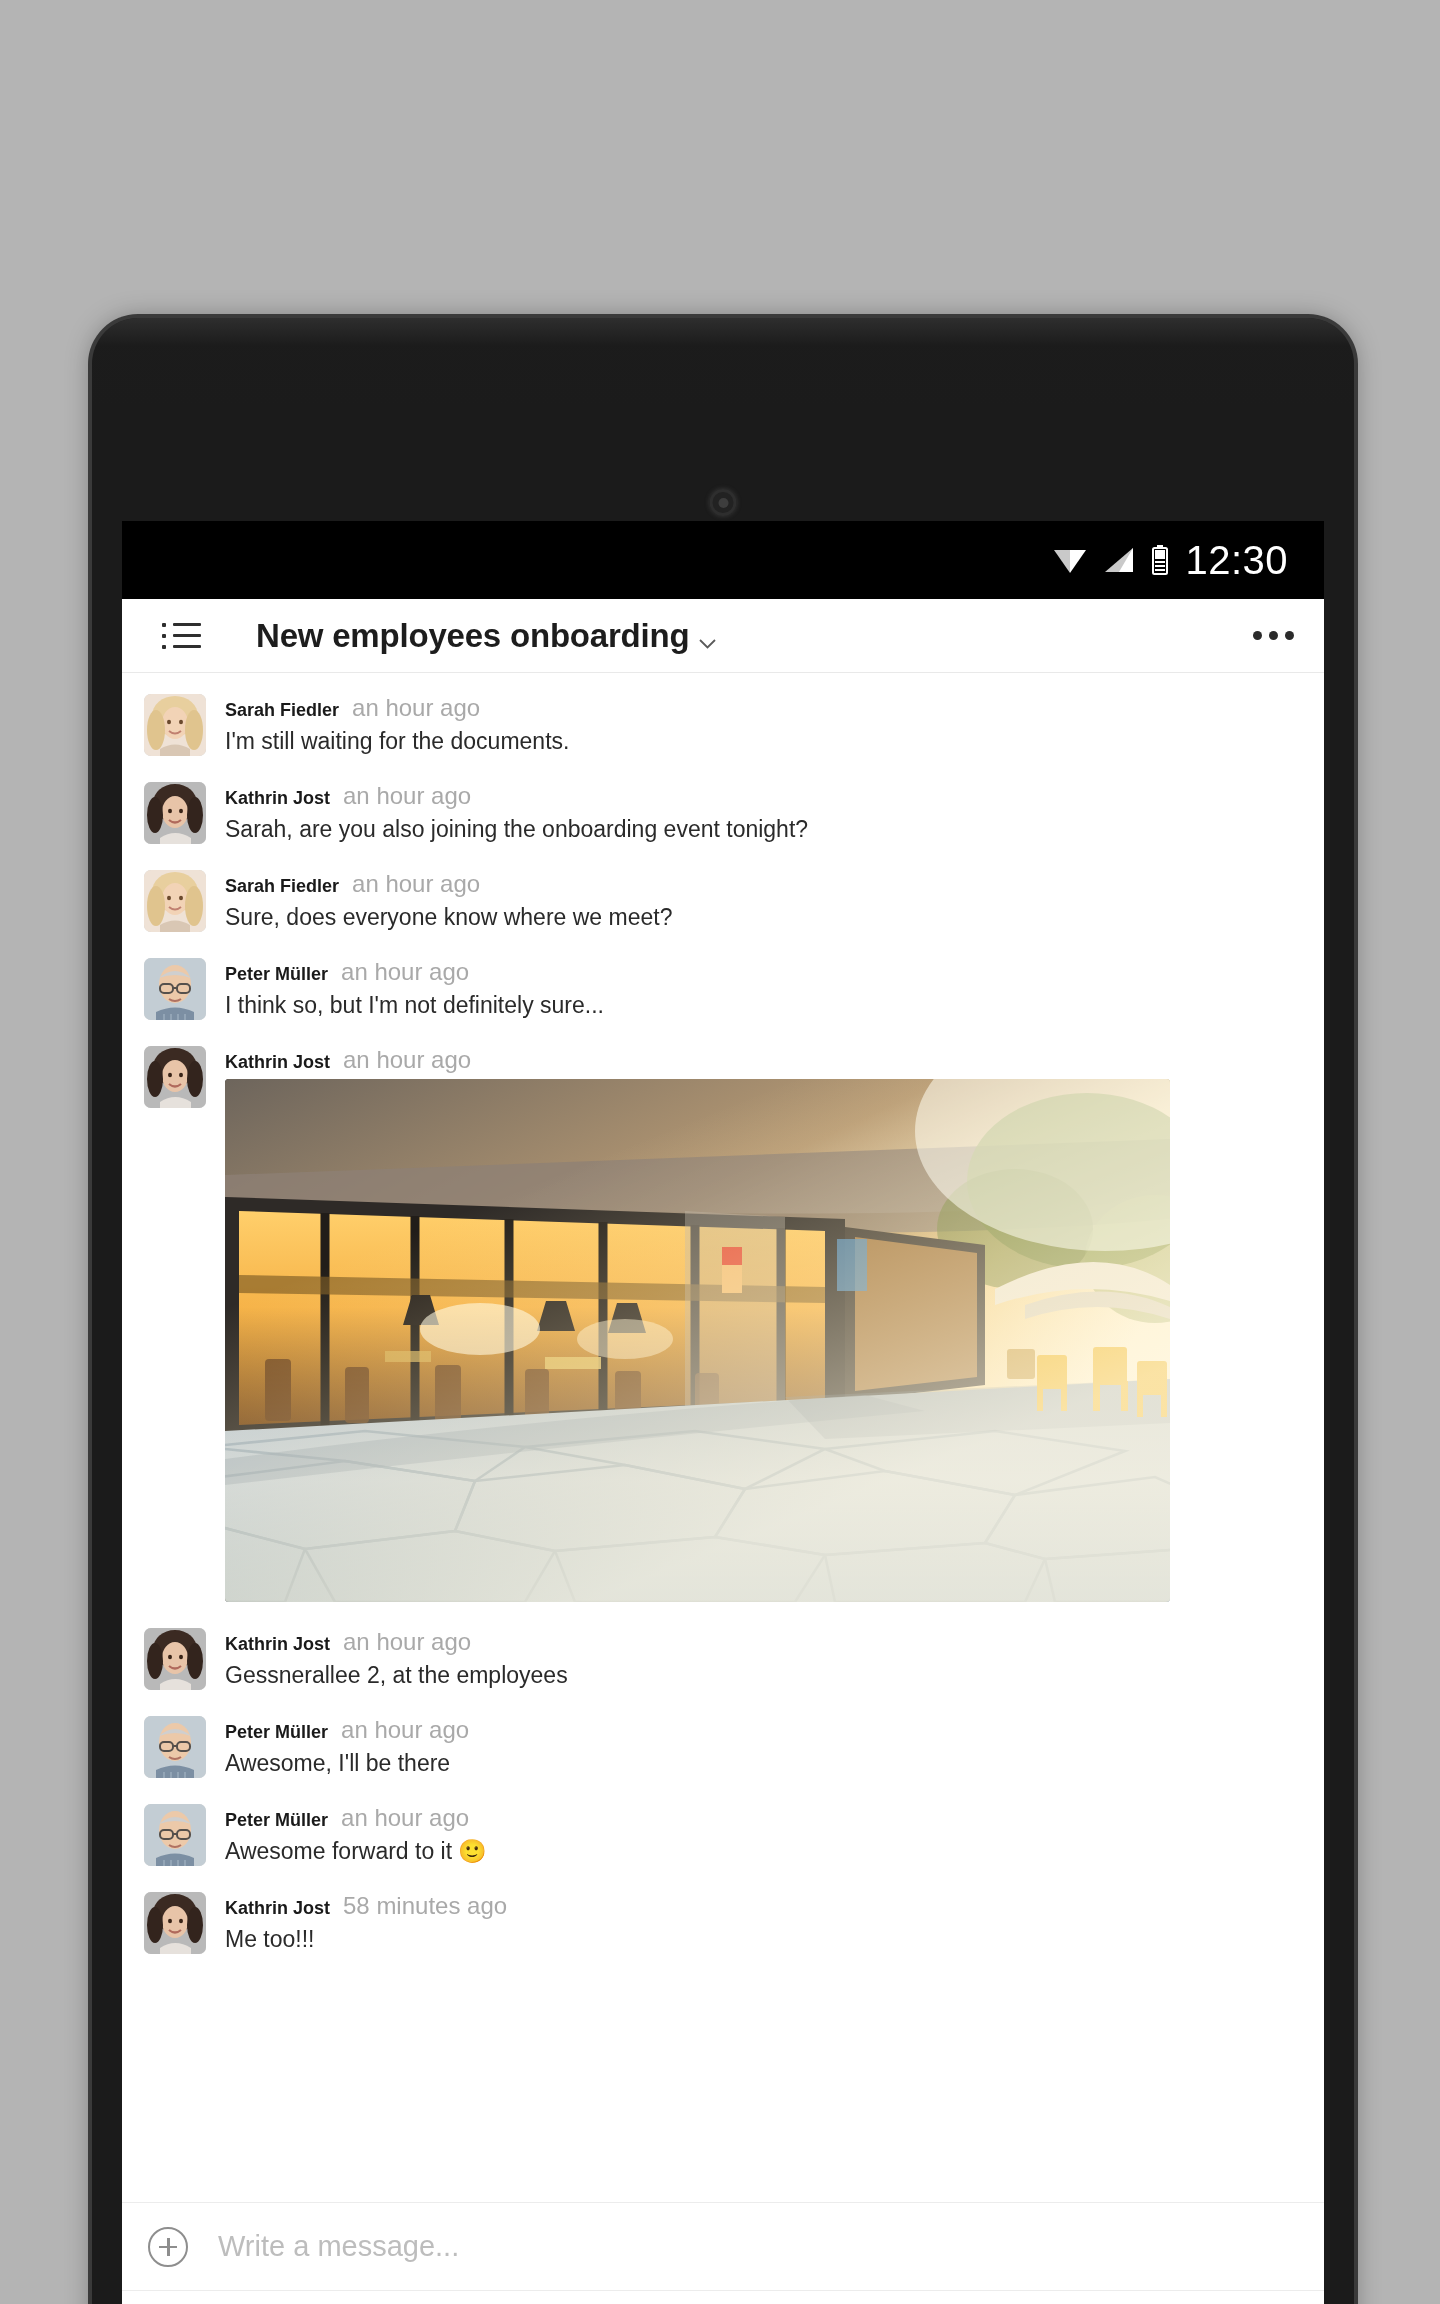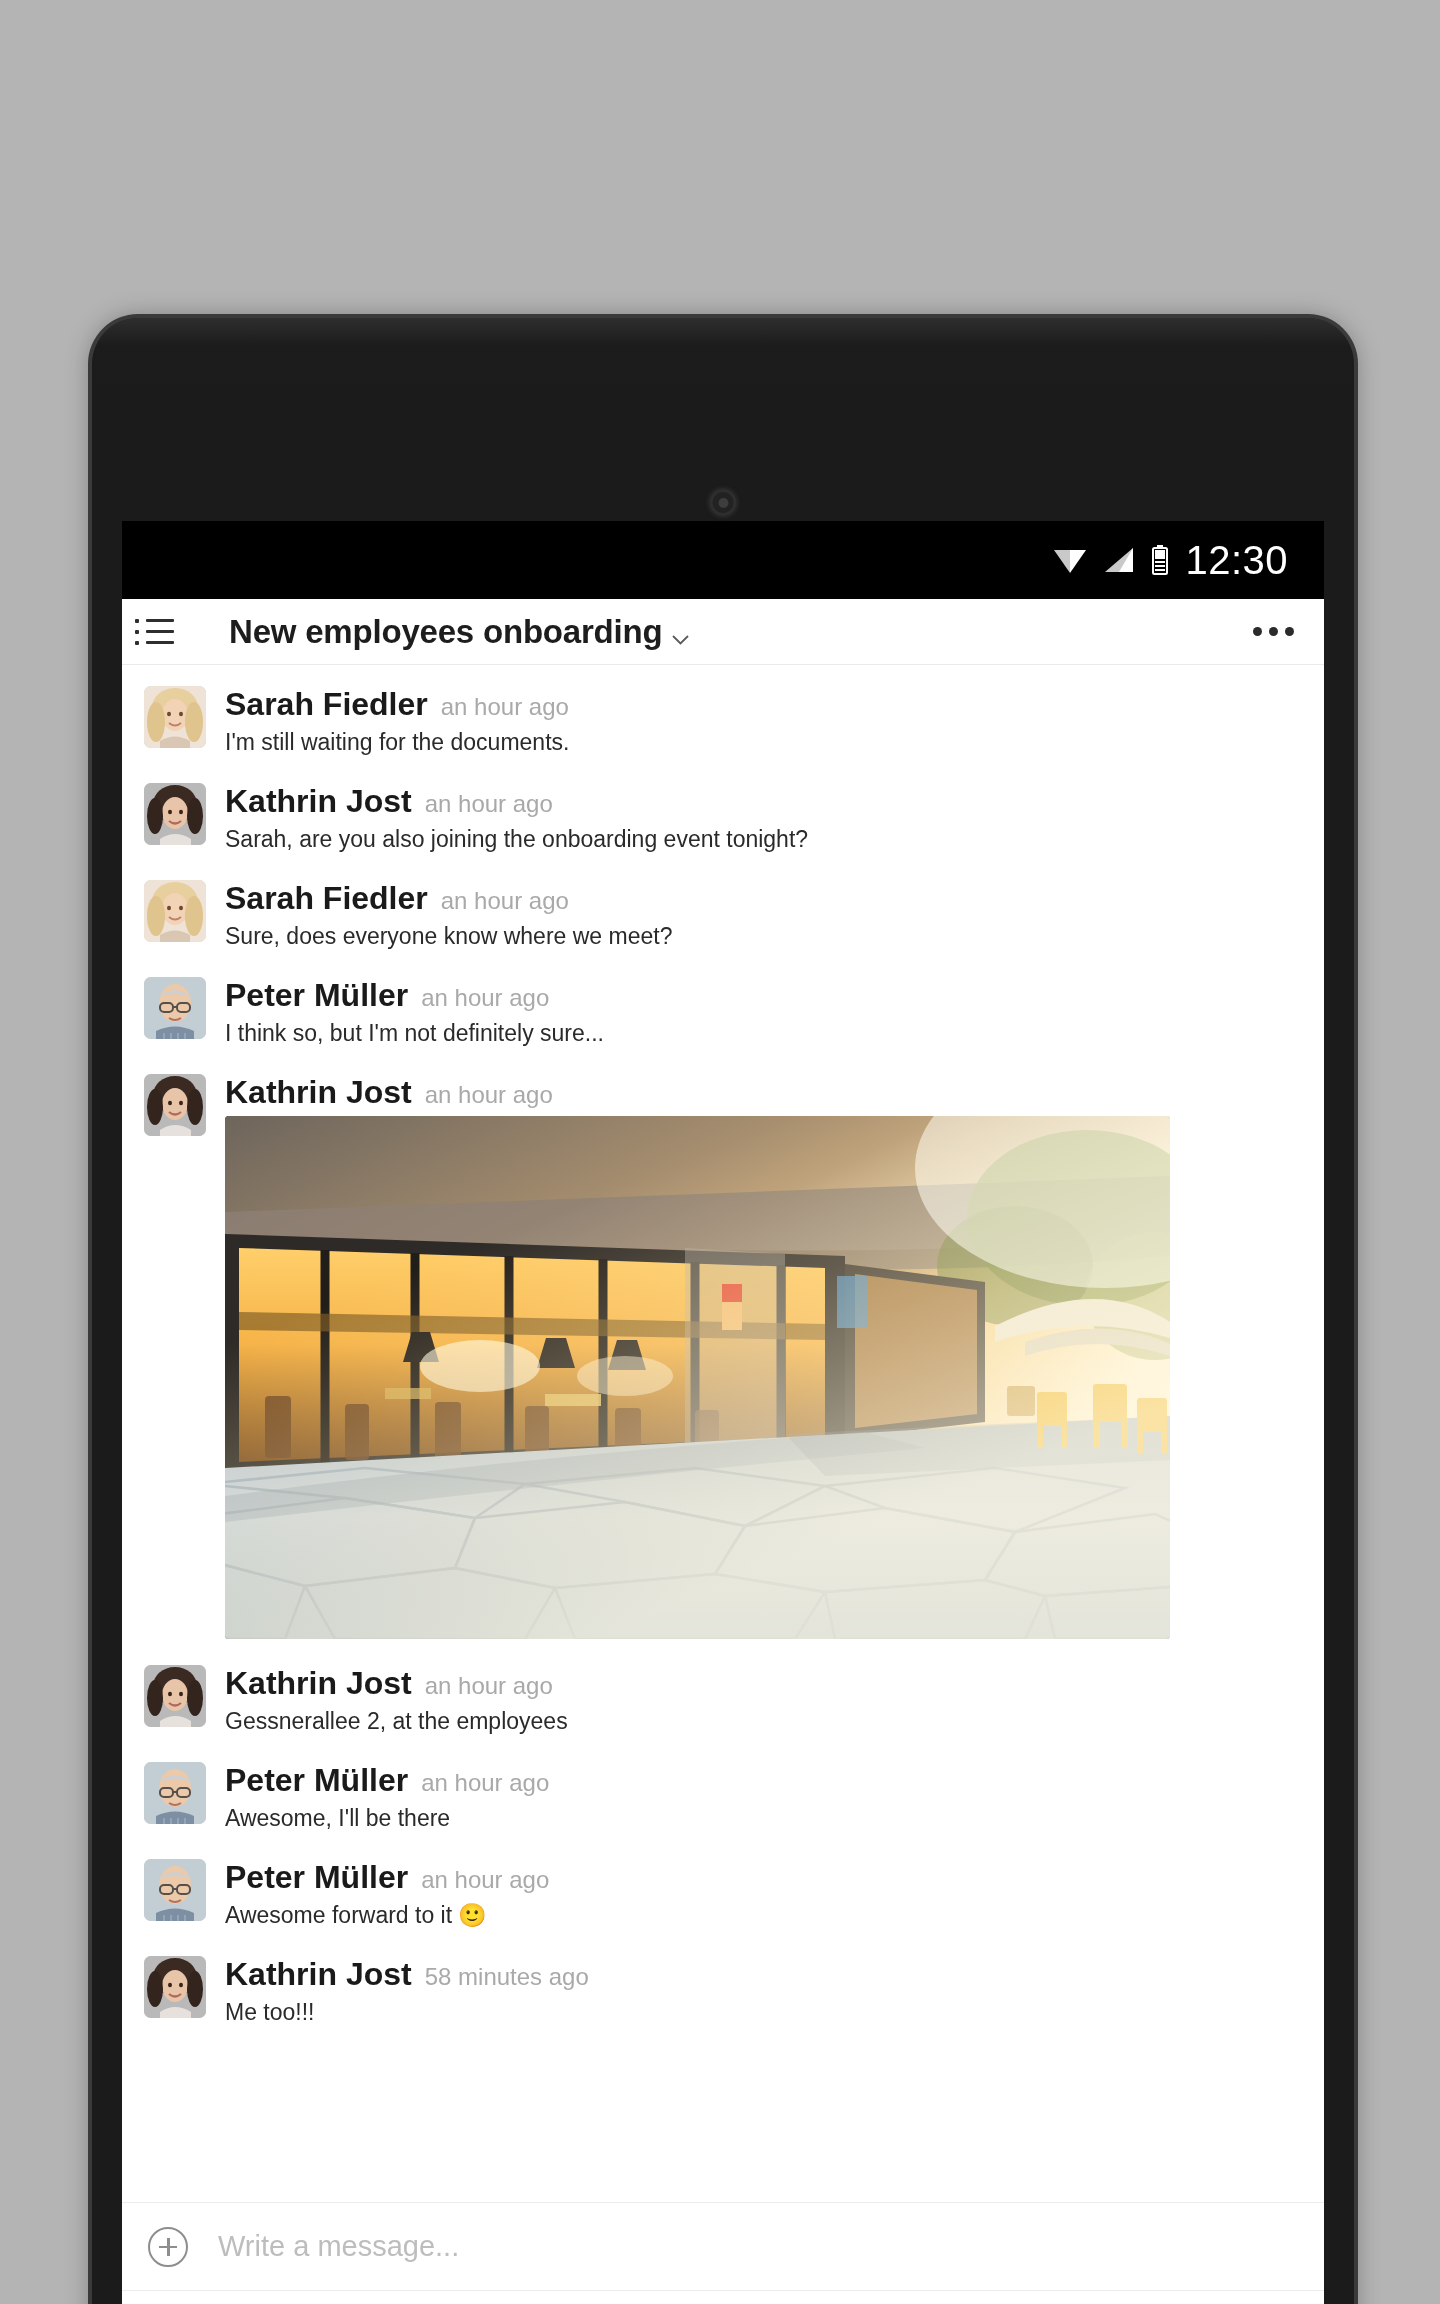--- a/index.html
+++ b/index.html
@@ -84,25 +84,25 @@
   #status-clock {
     color: #ffffff;
     font-size: 40px;
     letter-spacing: 0.5px;
     font-family: "Liberation Sans", sans-serif;
   }
 
   
   #app-header {
     flex: 0 0 auto;
-    height: 66px;
+    height: 74px;
     background: #ffffff;
     display: flex;
     align-items: center;
-    padding: 0 26px 0 13px;
+    padding: 0 26px 0 40px;
     border-bottom: 1px solid #e9e9e9;
   }
   #menu-icon {
     width: 42px;
     height: 36px;
     display: flex;
     flex-direction: column;
     justify-content: center;
     gap: 7px;
     cursor: pointer;
@@ -164,21 +164,21 @@
   .avatar svg { display: block; width: 100%; height: 100%; }
 
   .msg-body { flex: 1 1 auto; min-width: 0; }
   .msg-head {
     display: flex;
     align-items: baseline;
     gap: 13px;
     margin-bottom: 5px;
   }
   .msg-author {
-    font-size: 32px;
+    font-size: 18px;
     font-weight: bold;
     color: #1a1a1a;
   }
   .msg-time {
     font-size: 24px;
     color: #a9a9a9;
   }
   .msg-text {
     font-size: 23px;
     color: #2a2a2a;

